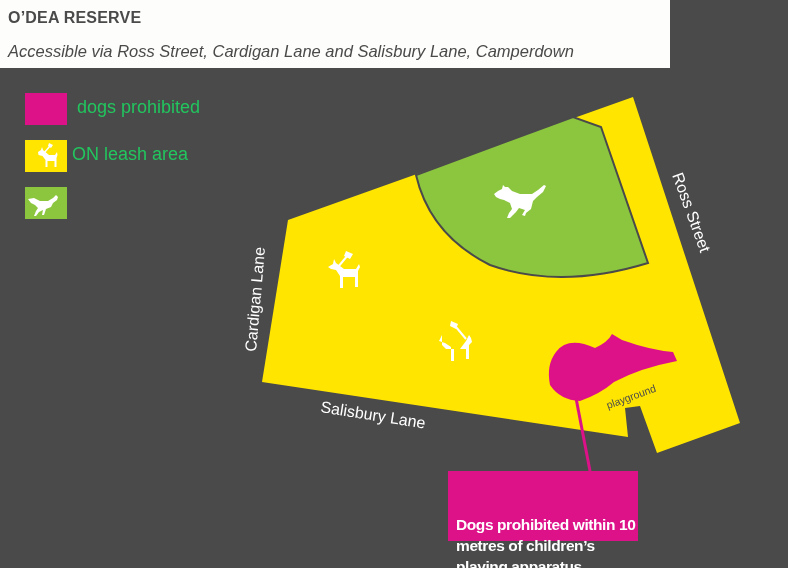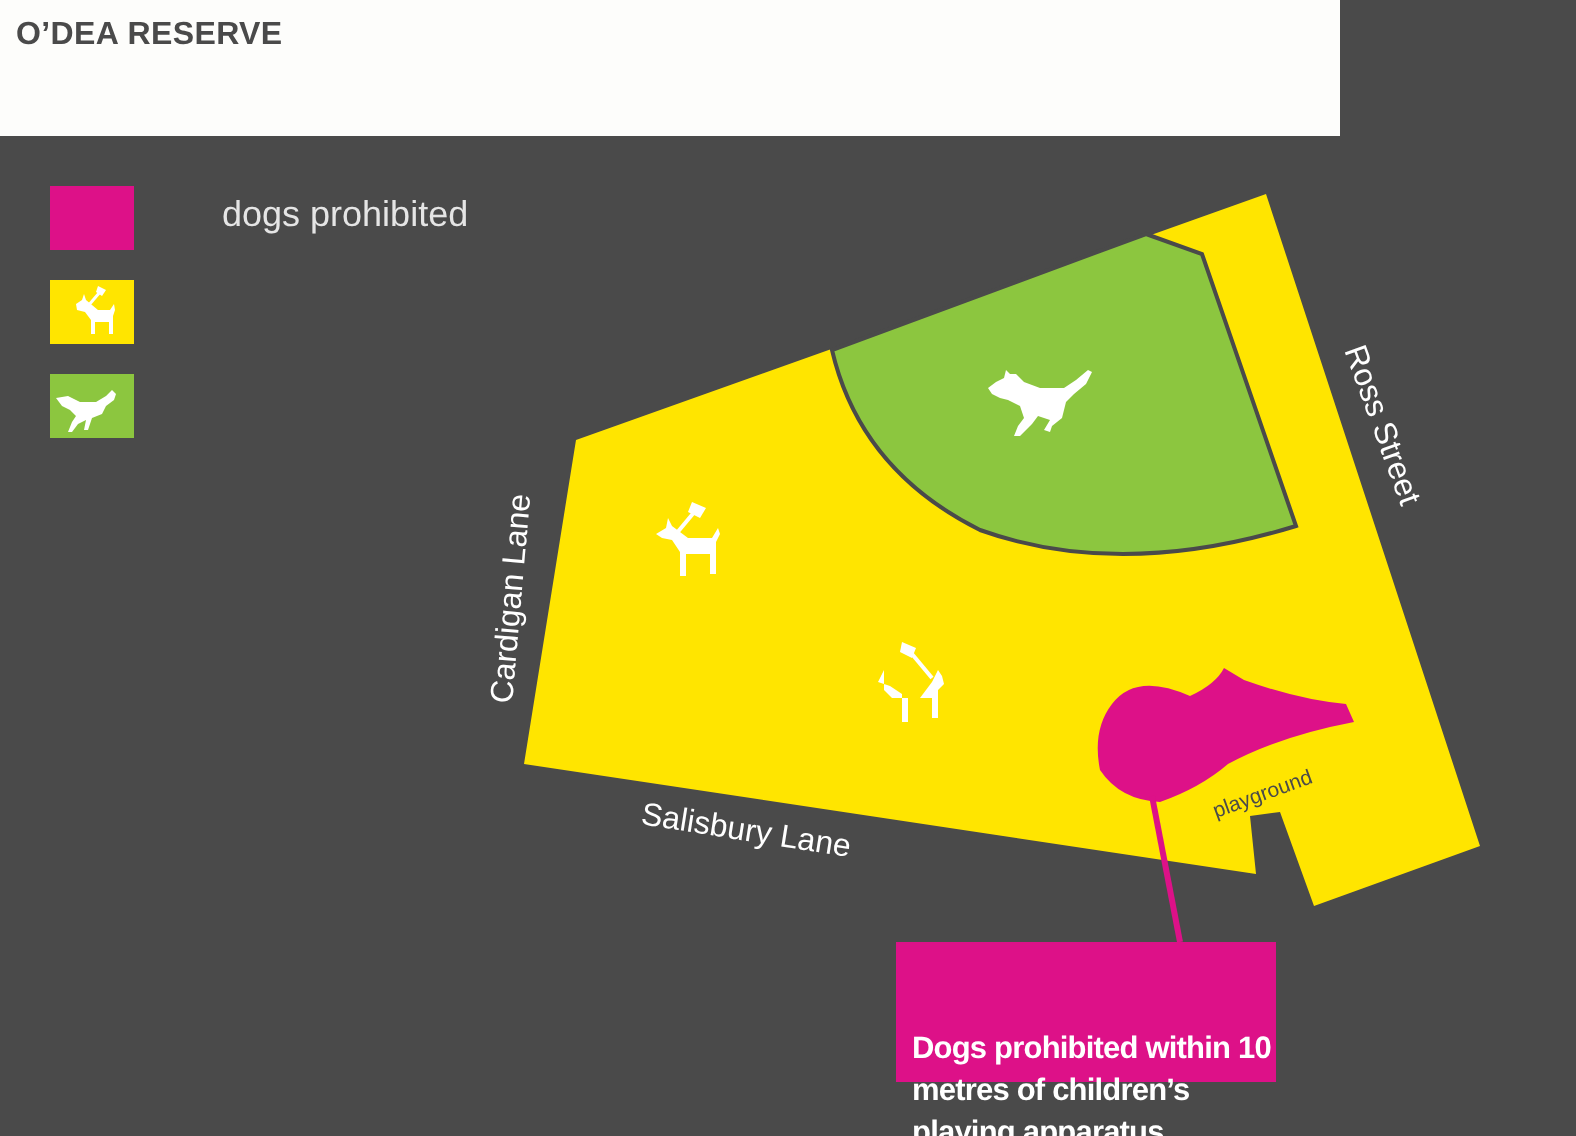--- a/index.html
+++ b/index.html
@@ -18,56 +18,58 @@
   }
   .subtitle {
     position: absolute; left: 8px; top: 42px;
     font-size: 16.5px; font-style: italic; color: #4a4a4a;
   }
   .legend { position: absolute; left: 25px; top: 93px; }
   .legend-item { position: absolute; left: 0; height: 32px; width: 240px; }
   .swatch { position: absolute; left: 0; top: 0; width: 42px; height: 32px; }
   .legend-label {
     position: absolute; left: 52px; top: 4px;
-    font-size: 18px; color: #e5e5e5; white-space: nowrap; margin-left: 34px;
+    font-size: 18px; color: #22c55e; white-space: nowrap;
   }
   svg.map { position: absolute; left: 0; top: 0; }
   .callout {
     position: absolute; left: 448px; top: 471px; width: 190px; height: 70px;
     background: #dd1188;
   }
   .callout-text {
     position: absolute; left: 8px; top: 3px; width: 180px;
     font-size: 15.5px; font-weight: bold; color: #ffffff; line-height: 21px;
     letter-spacing: -0.4px;
     margin-top: 40px;
   }
 </style>
 </head>
 <body>
 
 <div class="header">
   <div class="title">O’DEA RESERVE</div>
+  <div class="subtitle">Accessible via Ross Street, Cardigan Lane and Salisbury Lane, Camperdown</div>
 </div>
 
 <div class="legend">
   <div class="legend-item" style="top:0">
     <div class="swatch" style="background:#dd1188"></div>
     <div class="legend-label">dogs prohibited</div>
   </div>
   <div class="legend-item" style="top:47px">
     <div class="swatch" style="background:#ffe500">
       <svg width="42" height="32" viewBox="0 0 42 32">
         <g fill="#ffffff">
           <path d="M13 12 l3 -2 l1 -3 l1 3 l6 5 h6 l2 -3 l0.5 3 l-1 3 v9 h-2 v-6 h-7 v6 h-2 v-7 l-3 -4 l-4 -1 z"></path>
           <path d="M19 13 l6 -7" stroke="#ffffff" stroke-width="1.5"></path>
           <path d="M24 3 l4 2 l-2 3 l-3 -2 z"></path>
         </g>
       </svg>
     </div>
+    <div class="legend-label" style="left:47px">ON leash area</div>
   </div>
   <div class="legend-item" style="top:94px">
     <div class="swatch" style="background:#8cc63f">
       <svg width="42" height="32" viewBox="0 0 42 32">
         <path fill="#ffffff" d="M3 12 l6 -1 l6 3 h8 l5 -3 l3 -3 l2 2 l-1 3 l-4 3 l-2 4 l-5 2 l-2 6 h-2 l1 -5 l-4 2 l-3 4 h-2 l2 -5 l2 -3 l-3 -3 l-4 -2 z"></path>
       </svg>
     </div>
   </div>
 </div>
 

